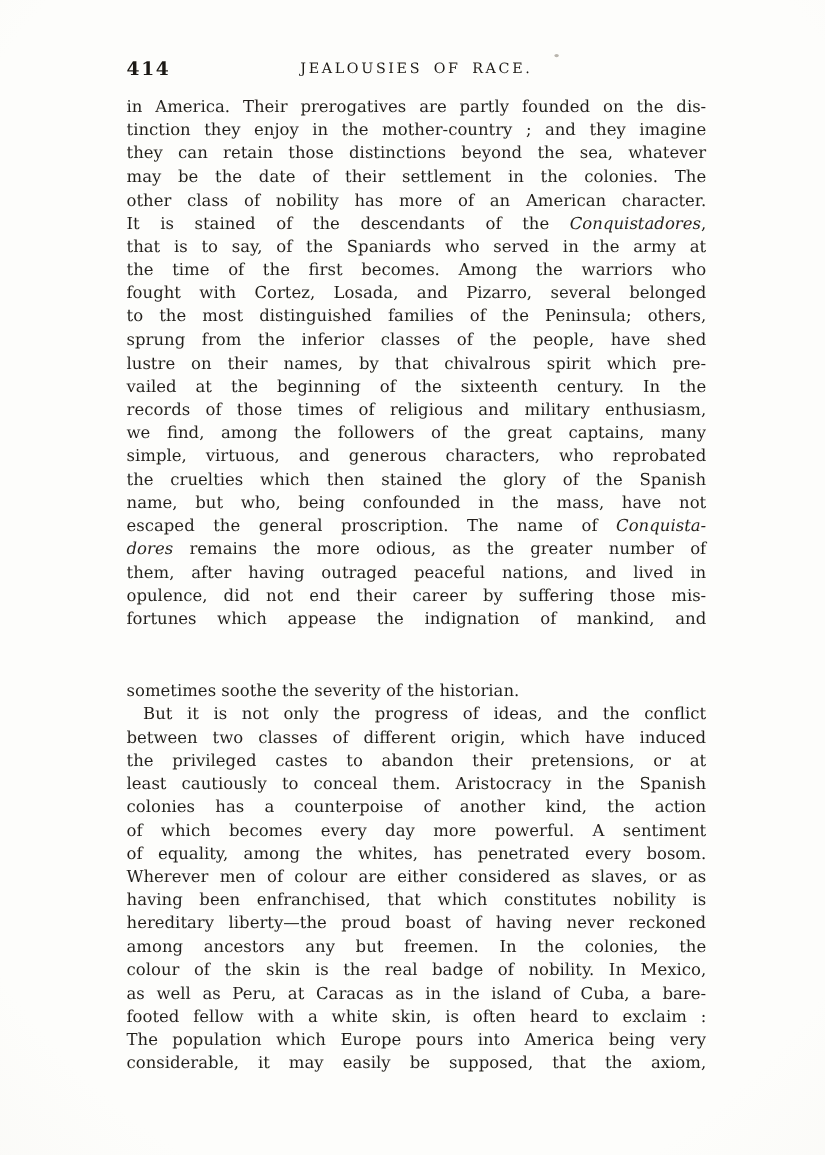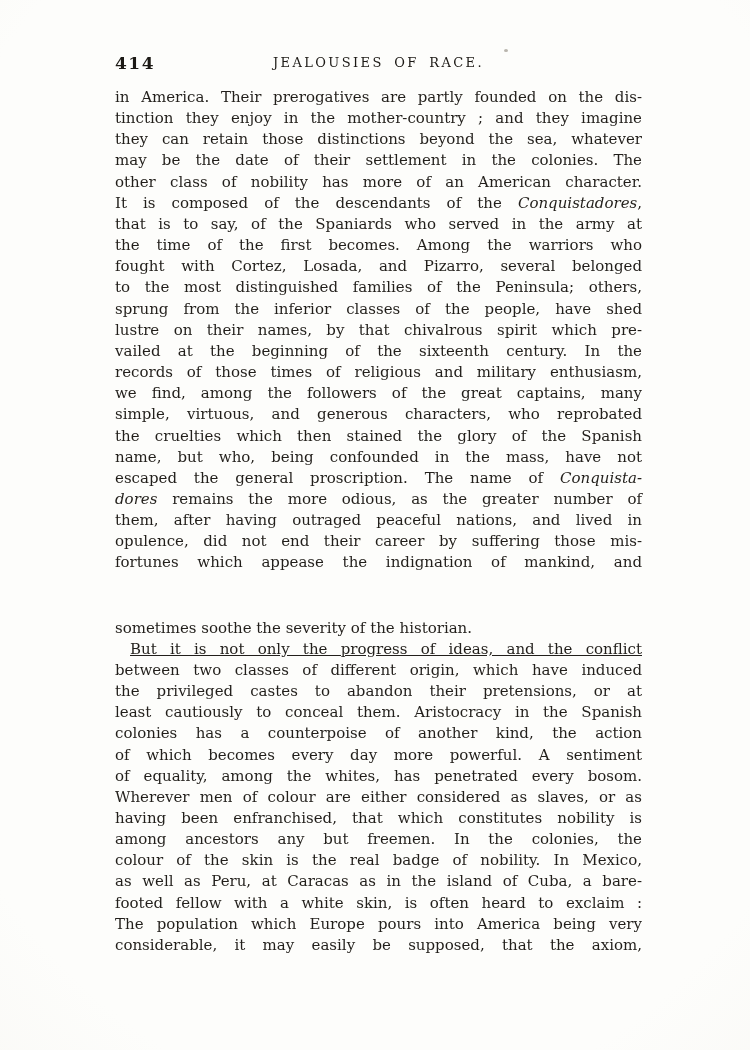--- a/index.html
+++ b/index.html
@@ -60,21 +60,20 @@
     -moz-text-align-last: justify;
     white-space: normal;
   }
   .line.end {
     text-align-last: left;
     margin-top: 44px;
     -moz-text-align-last: left;
   }
   .line.indent {
     text-indent: 15px;
-    text-decoration: underline;
   }
   .italic {
     font-style: italic;
   }
   .scan-speck {
     position: absolute;
     left: 504px;
     top: 49px;
     width: 4px;
     height: 3px;
@@ -90,21 +89,21 @@
   <div class="header-row">
     <span class="page-number">414</span>
     <span class="running-head">JEALOUSIES OF RACE.</span>
   </div>
   <div class="text-block" id="text-block">
       <div class="line"><span>in America.  Their prerogatives are partly founded on the dis-</span></div>
       <div class="line"><span>tinction they enjoy in the mother-country ; and they imagine</span></div>
       <div class="line"><span>they can retain those distinctions beyond the sea, whatever</span></div>
       <div class="line"><span>may be the date of their settlement in the colonies.  The</span></div>
       <div class="line"><span>other class of nobility has more of an American character.</span></div>
-      <div class="line"><span>It is composed of the descendants of the </span><span class="italic">Conquistadores</span><span>,</span></div>
+      <div class="line"><span>It is stained of the descendants of the </span><span class="italic">Conquistadores</span><span>,</span></div>
       <div class="line"><span>that is to say, of the Spaniards who served in the army at</span></div>
       <div class="line"><span>the time of the first becomes.  Among the warriors who</span></div>
       <div class="line"><span>fought with Cortez, Losada, and Pizarro, several belonged</span></div>
       <div class="line"><span>to the most distinguished families of the Peninsula; others,</span></div>
       <div class="line"><span>sprung from the inferior classes of the people, have shed</span></div>
       <div class="line"><span>lustre on their names, by that chivalrous spirit which pre-</span></div>
       <div class="line"><span>vailed at the beginning of the sixteenth century.  In the</span></div>
       <div class="line"><span>records of those times of religious and military enthusiasm,</span></div>
       <div class="line"><span>we find, among the followers of the great captains, many</span></div>
       <div class="line"><span>simple, virtuous, and generous characters, who reprobated</span></div>
@@ -118,20 +117,21 @@
       <div class="line end"><span>sometimes soothe the severity of the historian.</span></div>
       <div class="line indent"><span>But it is not only the progress of ideas, and the conflict</span></div>
       <div class="line"><span>between two classes of different origin, which have induced</span></div>
       <div class="line"><span>the privileged castes to abandon their pretensions, or at</span></div>
       <div class="line"><span>least cautiously to conceal them.  Aristocracy in the Spanish</span></div>
       <div class="line"><span>colonies has a counterpoise of another kind, the action</span></div>
       <div class="line"><span>of which becomes every day more powerful.  A sentiment</span></div>
       <div class="line"><span>of equality, among the whites, has penetrated every bosom.</span></div>
       <div class="line"><span>Wherever men of colour are either considered as slaves, or as</span></div>
       <div class="line"><span>having been enfranchised, that which constitutes nobility is</span></div>
+      <div class="line"><span>hereditary liberty—the proud boast of having never reckoned</span></div>
       <div class="line"><span>among ancestors any but freemen.  In the colonies, the</span></div>
       <div class="line"><span>colour of the skin is the real badge of nobility.  In Mexico,</span></div>
       <div class="line"><span>as well as Peru, at Caracas as in the island of Cuba, a bare-</span></div>
       <div class="line"><span>footed fellow with a white skin, is often heard to exclaim :</span></div>
       <div class="line"><span>The population which Europe pours into America being very</span></div>
       <div class="line"><span>considerable, it may easily be supposed, that the axiom,</span></div>
     </div>
 </div>
 
 </body></html>

